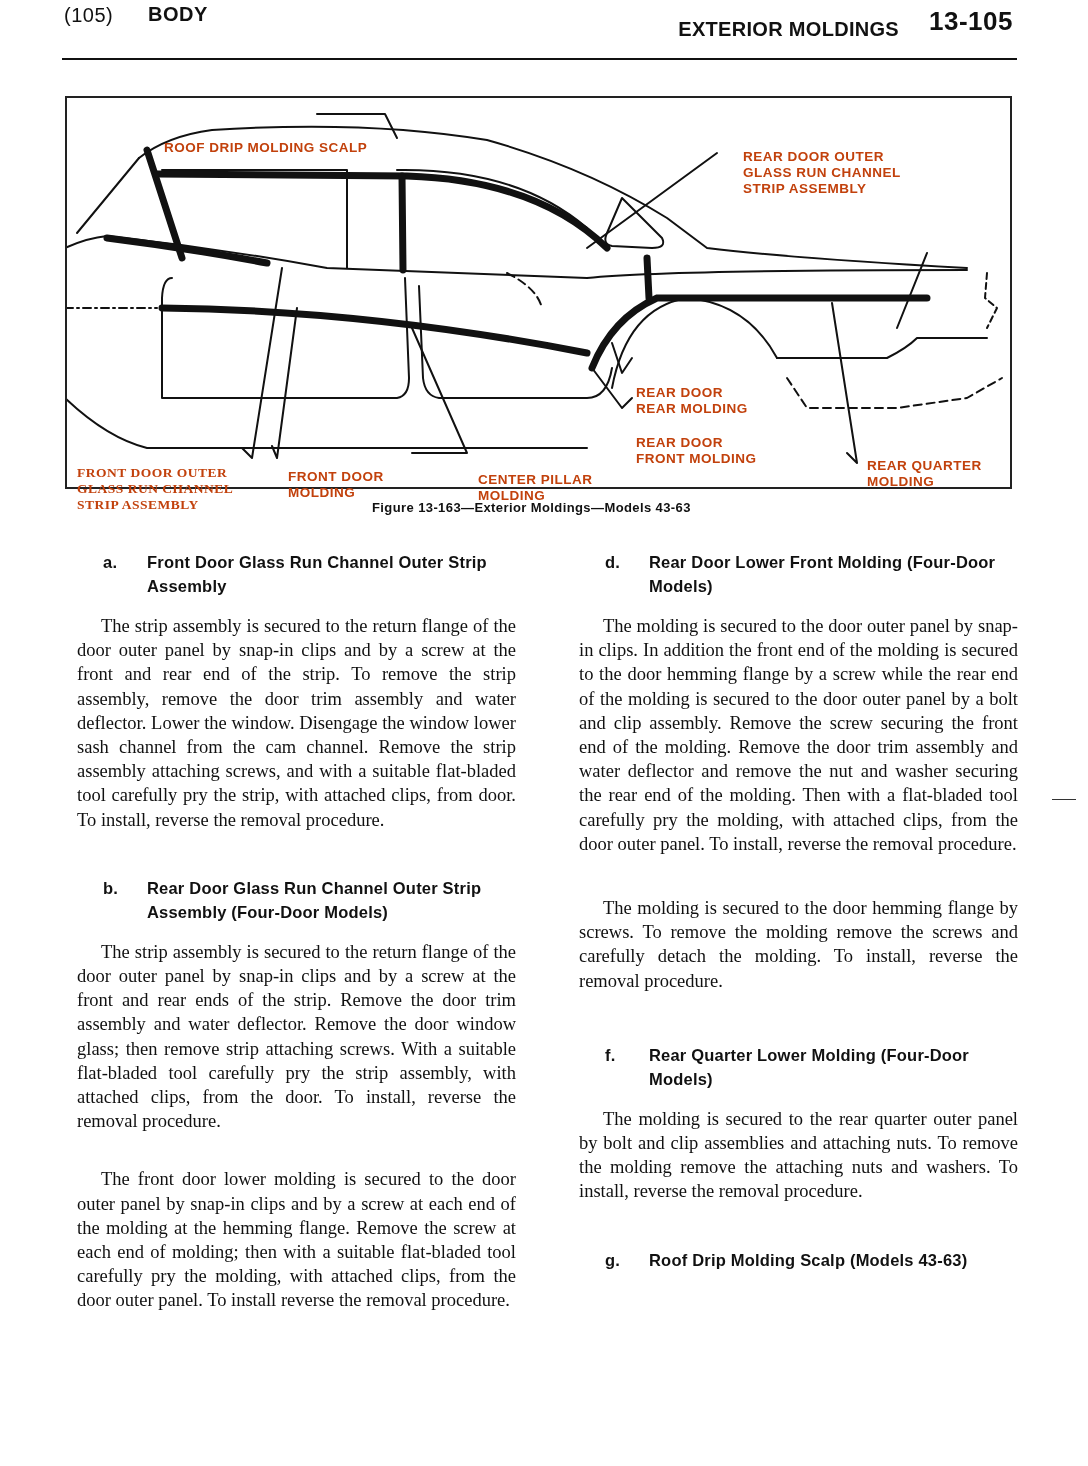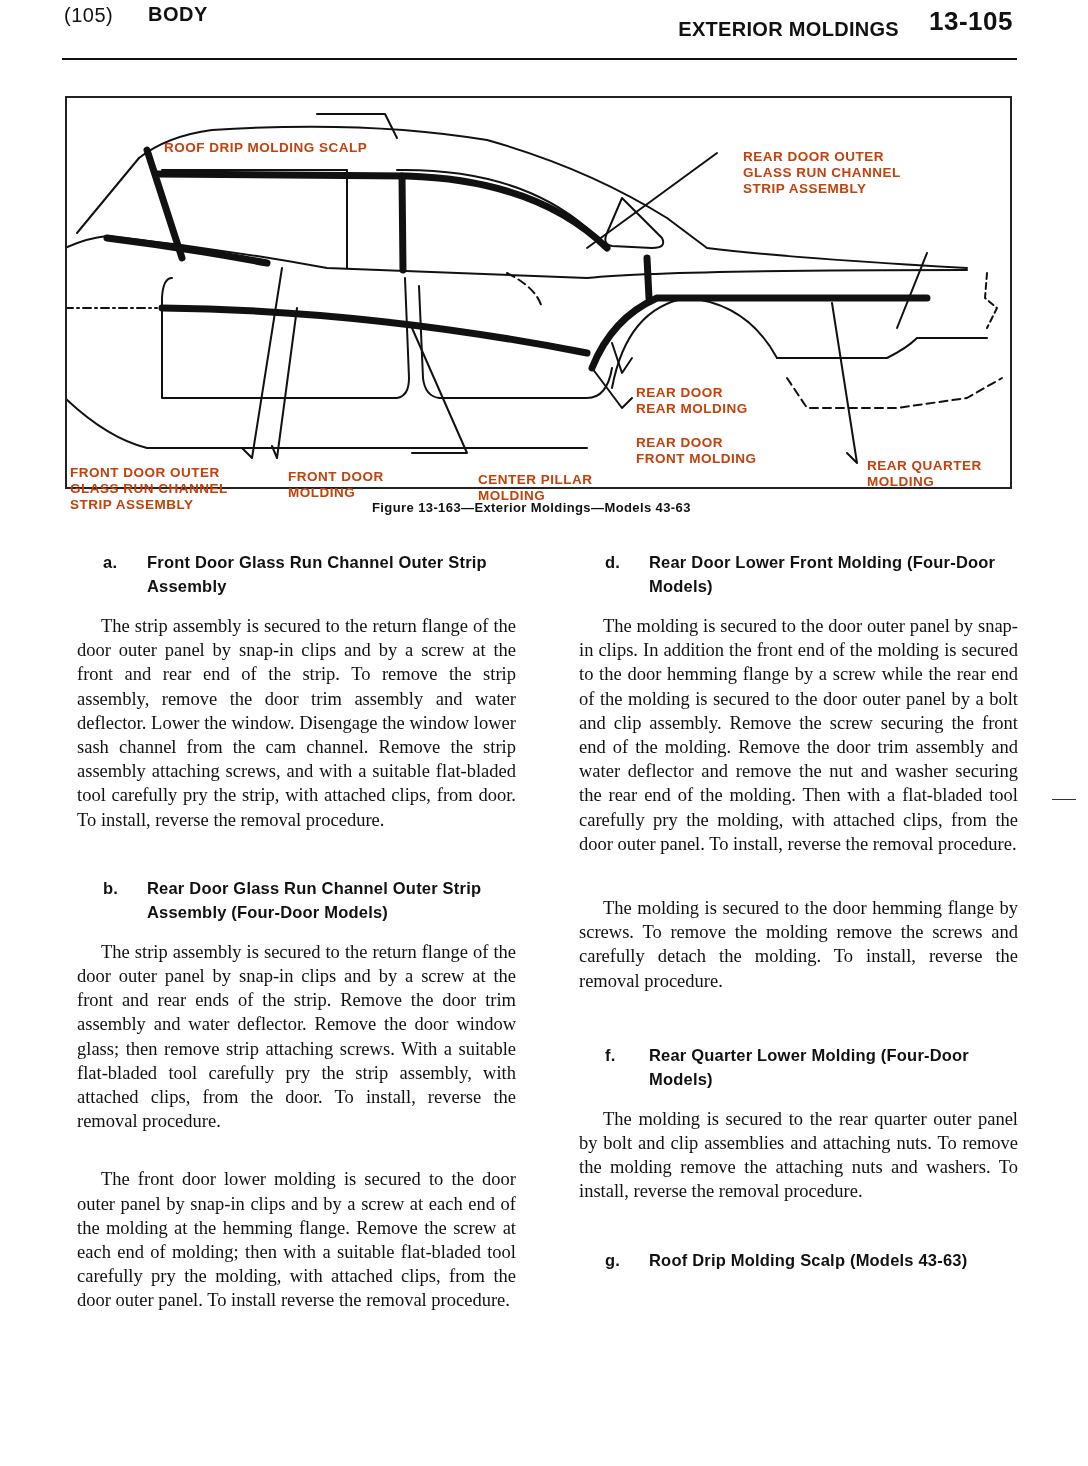--- a/index.html
+++ b/index.html
@@ -82,21 +82,21 @@
       <path d="M95 210 Q300 212 520 255"></path>
       <path d="M525 270 Q545 220 590 200 L860 200"></path>
       <path d="M580 160 L582 200"></path>
     </g>
   </svg>
 
   <span class="lbl" style="left:97px; top:7px;">ROOF DRIP MOLDING SCALP</span>
   <span class="lbl" style="left:676px; top:16px;">REAR DOOR OUTER
 GLASS RUN CHANNEL
 STRIP ASSEMBLY</span>
-  <span class="lbl" style="left:3px; top:332px;">FRONT DOOR OUTER
+  <span class="lbl" style="left:10px; top:332px;font-family:Liberation Serif, serif;">FRONT DOOR OUTER
 GLASS RUN CHANNEL
 STRIP ASSEMBLY</span>
   <span class="lbl" style="left:221px; top:336px;">FRONT DOOR
 MOLDING</span>
   <span class="lbl" style="left:411px; top:339px;">CENTER PILLAR
 MOLDING</span>
   <span class="lbl" style="left:569px; top:252px;">REAR DOOR
 REAR MOLDING</span>
   <span class="lbl" style="left:569px; top:302px;">REAR DOOR
 FRONT MOLDING</span>

